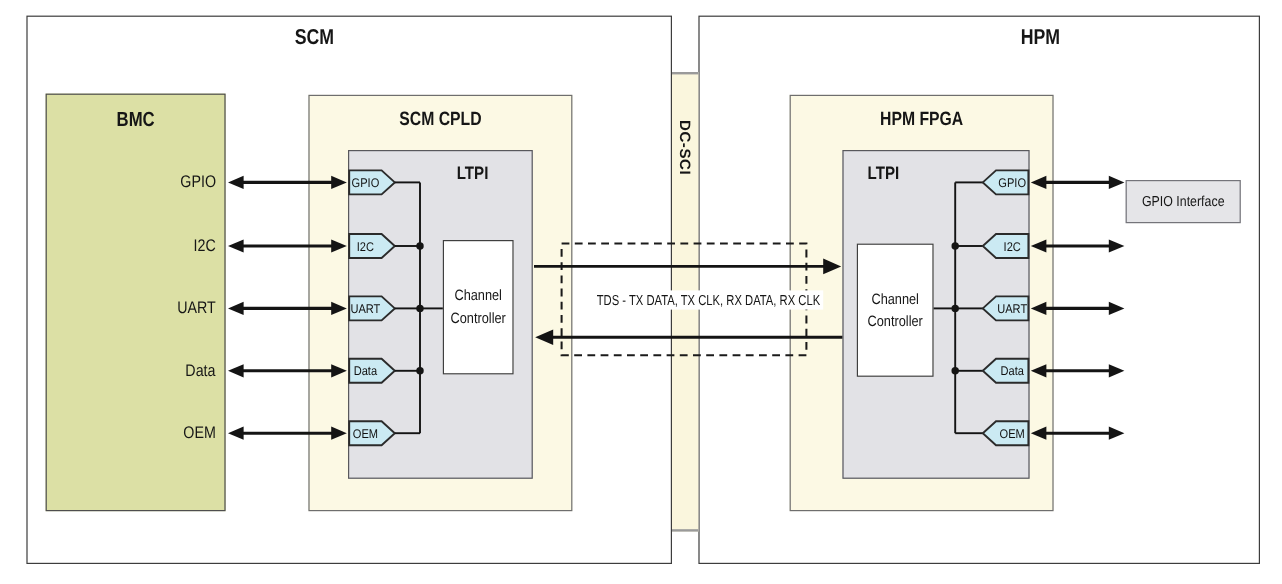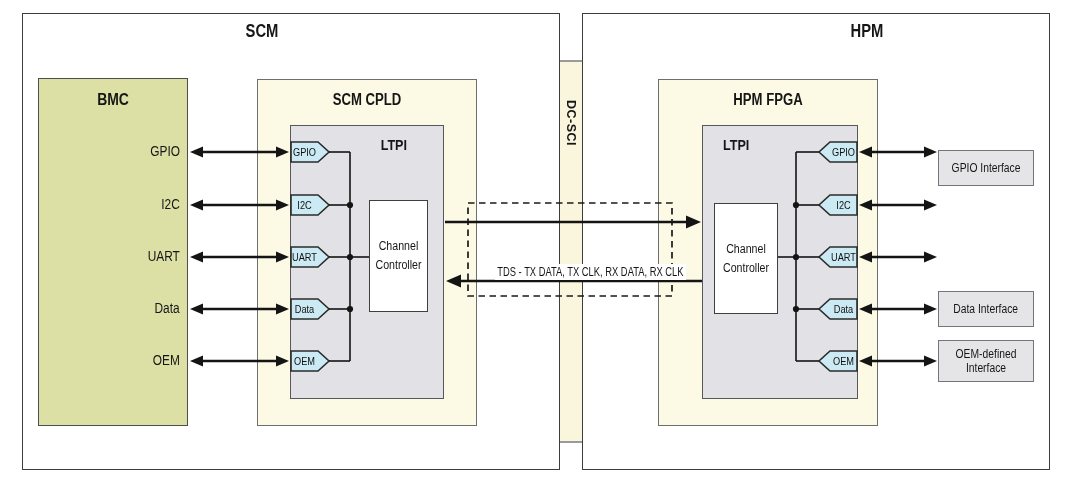--- a/index.html
+++ b/index.html
@@ -34,21 +34,21 @@
   #overlay{position:absolute;left:0;top:0;z-index:5;pointer-events:none;}
   .conn{stroke:#141414;stroke-width:2.6;}
   .big{stroke:#141414;stroke-width:2.4;}
   .thin{stroke:#141414;stroke-width:1.6;fill:none;}
   .ah{fill:#141414;stroke:none;}
   .tag{fill:#cbeaf3;stroke:#2b2b2b;stroke-width:1.6;}
   .tagtxt{font-family:"Liberation Sans",sans-serif;font-size:10.5px;fill:#111;text-anchor:middle;}
   .dot{fill:#141414;}
   .dashed{fill:none;stroke:#1a1a1a;stroke-width:1.7;stroke-dasharray:6.5 4.5;}
   
-  .buslbl{left:468px;top:241px;width:204px;text-align:center;z-index:6;margin-top:21px;}
+  .buslbl{left:468px;top:241px;width:204px;text-align:center;z-index:6;}
   .buslbl .sq{display:inline-block;background:#ffffff;padding:1px 3px;font-size:12px;
               transform:scaleX(.78);transform-origin:center;white-space:nowrap;}
 </style>
 </head>
 <body>
 
 <div id="canvas">
 
   <div class="abs region" style="left:22px;top:13px;width:538px;height:457px;"></div>
   <div class="abs region" style="left:582px;top:13px;width:468px;height:457px;"></div>
@@ -81,26 +81,20 @@
   <div class="abs t-med" style="left:658px;top:91px;width:220px;">HPM FPGA</div>
   <div class="abs ltpi" style="left:702px;top:125px;width:156px;height:274px;"></div>
   <div class="abs t-ltpi" style="left:723px;top:136px;width:100px;text-align:left;transform-origin:0 50%;">LTPI</div>
   <div class="abs cc" style="left:714px;top:203px;width:64px;height:111px;">
       <span class="sq">Channel Controller</span>
     </div>
 
   <div class="abs iface" style="left:938px;top:134px;width:96px;height:36px;margin-top:16px;">
       <span class="sq">GPIO Interface</span>
     </div>
-  <div class="abs iface" style="left:938px;top:291px;width:96px;height:36px;">
-      <span class="sq">Data Interface</span>
-    </div>
-  <div class="abs iface" style="left:938px;top:340px;width:96px;height:42px;">
-      <span class="sq">OEM-defined Interface</span>
-    </div>
 
   <svg id="overlay" width="1068" height="487" viewBox="0 0 1068 487">
 
     <g>
       <line class="thin" x1="350" y1="152" x2="350" y2="361"></line>
       <line class="thin" x1="350" y1="257" x2="369" y2="257"></line>
       <circle class="dot" cx="350" cy="205" r="3.1"></circle>
       <circle class="dot" cx="350" cy="257" r="3.1"></circle>
       <circle class="dot" cx="350" cy="309" r="3.1"></circle>
     </g>

